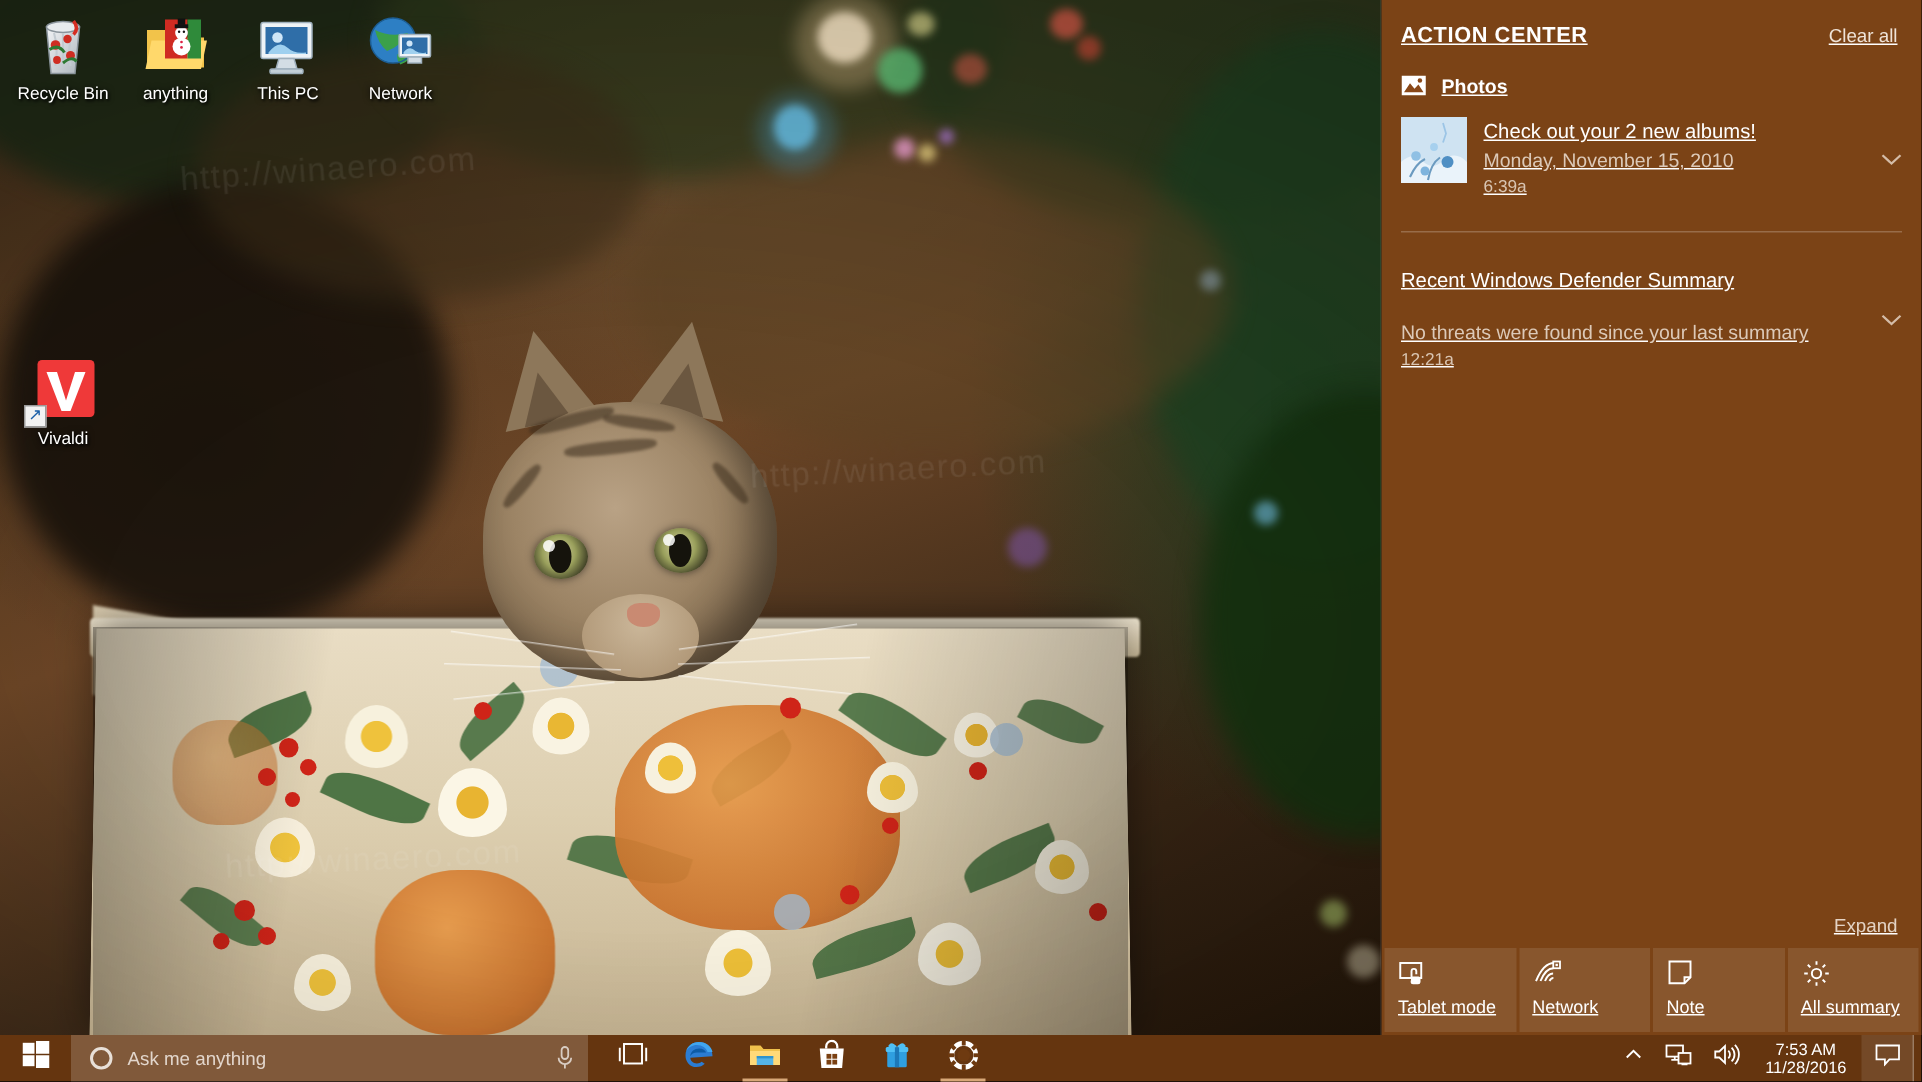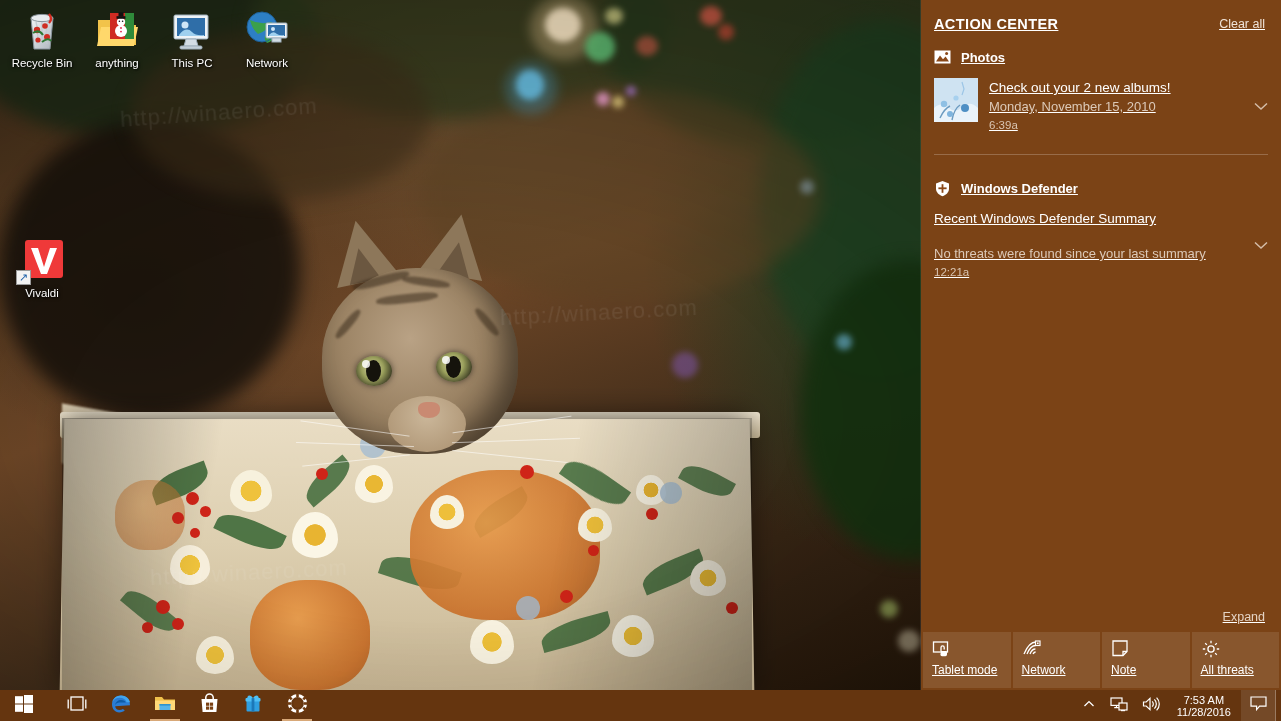--- a/index.html
+++ b/index.html
@@ -496,30 +496,20 @@
             <svg width="20" height="20" viewBox="0 0 20 20">
               <path d="M4 7.5 L10 13 L16 7.5" stroke="#e4d2c2" stroke-width="1.5" fill="none"></path>
             </svg>
           </span>
         </div>
       </div>
 
       <div class="ac-divider"></div>
 
       <div class="grp" style="margin-top:18px;">
-        <div class="grp-head">
-          <span class="grp-ico">
-            <svg width="17" height="17" viewBox="0 0 17 17">
-              <path d="M8.5 1 L15 3.4 V8.4 C15 12.2 12 15 8.5 16.2 C5 15 2 12.2 2 8.4 V3.4 Z" fill="#ffffff"></path>
-              <rect x="7.6" y="4.2" width="1.8" height="8.6" fill="#8a4818"></rect>
-              <rect x="4.4" y="7.4" width="8.2" height="1.8" fill="#8a4818"></rect>
-            </svg>
-          </span>
-          <span class="grp-name">Windows Defender</span>
-        </div>
 
         <div class="notif notif-wide" style="padding-left:13px;">
           <div class="notif-text">
             <div class="n-title">Recent Windows Defender Summary</div>
             <div class="n-sub">No threats were found since your last summary</div>
             <div class="n-time">12:21a</div>
           </div>
           <span class="chev">
             <svg width="20" height="20" viewBox="0 0 20 20">
               <path d="M4 7.5 L10 13 L16 7.5" stroke="#e4d2c2" stroke-width="1.5" fill="none"></path>
@@ -575,40 +565,51 @@
           <span class="qa-ico">
             <svg width="20" height="20" viewBox="0 0 20 20">
               <g fill="none" stroke="#fff" stroke-width="1.3">
                 <circle cx="10" cy="10" r="3.1"></circle>
                 <path d="M10 1.8 v2.4 M10 15.8 v2.4 M1.8 10 h2.4 M15.8 10 h2.4
                          M4.2 4.2 l1.7 1.7 M14.1 14.1 l1.7 1.7
                          M15.8 4.2 l-1.7 1.7 M5.9 14.1 l-1.7 1.7"></path>
               </g>
             </svg>
           </span>
-          <div class="qa-lbl">All threats</div>
+          <div class="qa-lbl">All summary</div>
         </div>
 
       </div>
     </div>
   </div>
 
   <div id="taskbar">
 
     <div class="start-btn">
       <span>
         <svg width="18" height="18" viewBox="0 0 18 18">
           <rect x="0" y="1.2" width="8" height="7.3" fill="#fff"></rect>
           <rect x="9" y="0" width="9" height="8.5" fill="#fff"></rect>
           <rect x="0" y="9.5" width="8" height="7.3" fill="#fff"></rect>
           <rect x="9" y="9.5" width="9" height="8.5" fill="#fff"></rect>
         </svg>
       </span>
     </div>
 
+    <div class="cortana">
+      <span class="cortana-ring"></span>
+      <span class="cortana-txt">Ask me anything</span>
+      <span class="mic">
+        <svg width="13" height="17" viewBox="0 0 13 17">
+          <rect x="4.4" y="1" width="4.4" height="8" rx="2.2" fill="none" stroke="#d8ccc2" stroke-width="1.2"></rect>
+          <path d="M2.4 8.2 a4.2 4.2 0 0 0 8.4 0" fill="none" stroke="#d8ccc2" stroke-width="1.2"></path>
+          <path d="M6.6 12.4 v3" stroke="#d8ccc2" stroke-width="1.2"></path>
+        </svg>
+      </span>
+    </div>
 
     <div class="tb-gap"></div>
 
     <div class="tb-btn">
       <span>
         <svg width="22" height="18" viewBox="0 0 22 18">
           <rect x="5" y="2" width="12" height="13" fill="none" stroke="#fff" stroke-width="1.3"></rect>
           <path d="M2.2 4.5 v9 M19.8 4.5 v9" stroke="#fff" stroke-width="1.3"></path>
         </svg>
       </span>

